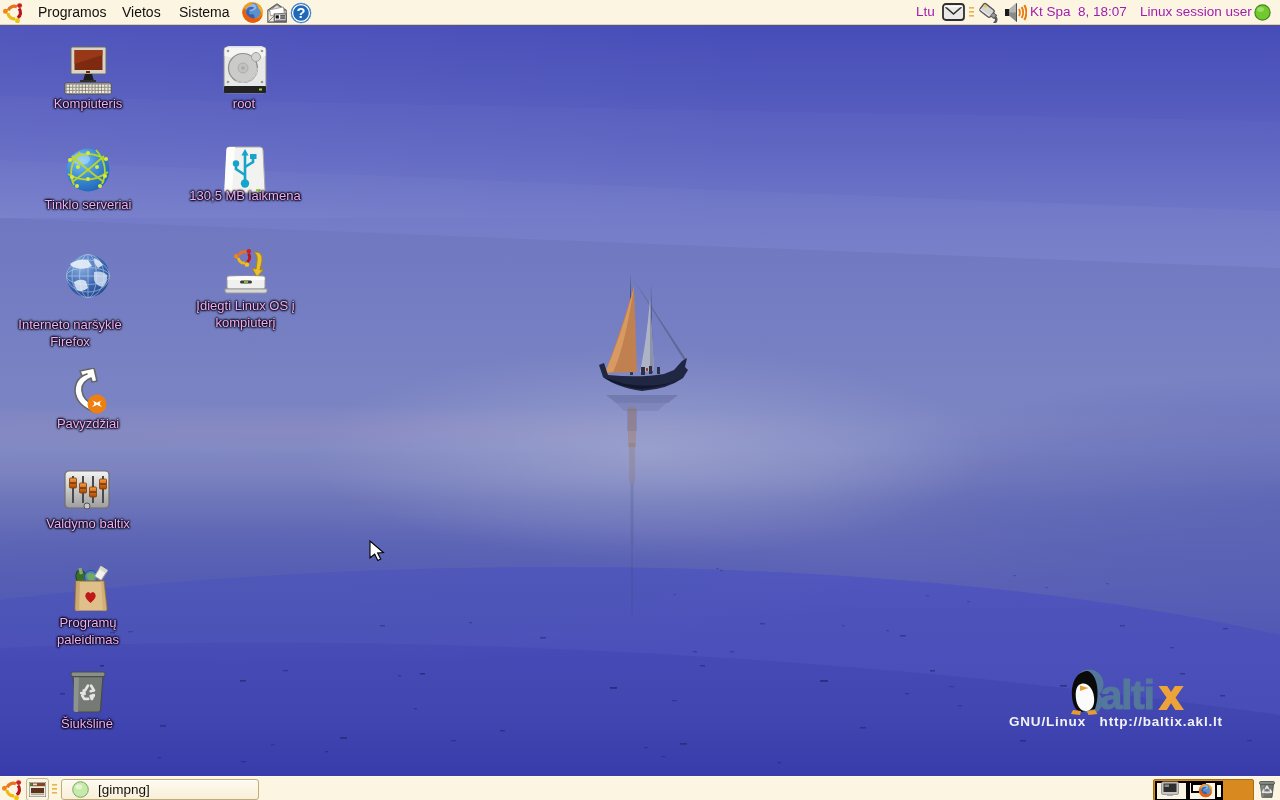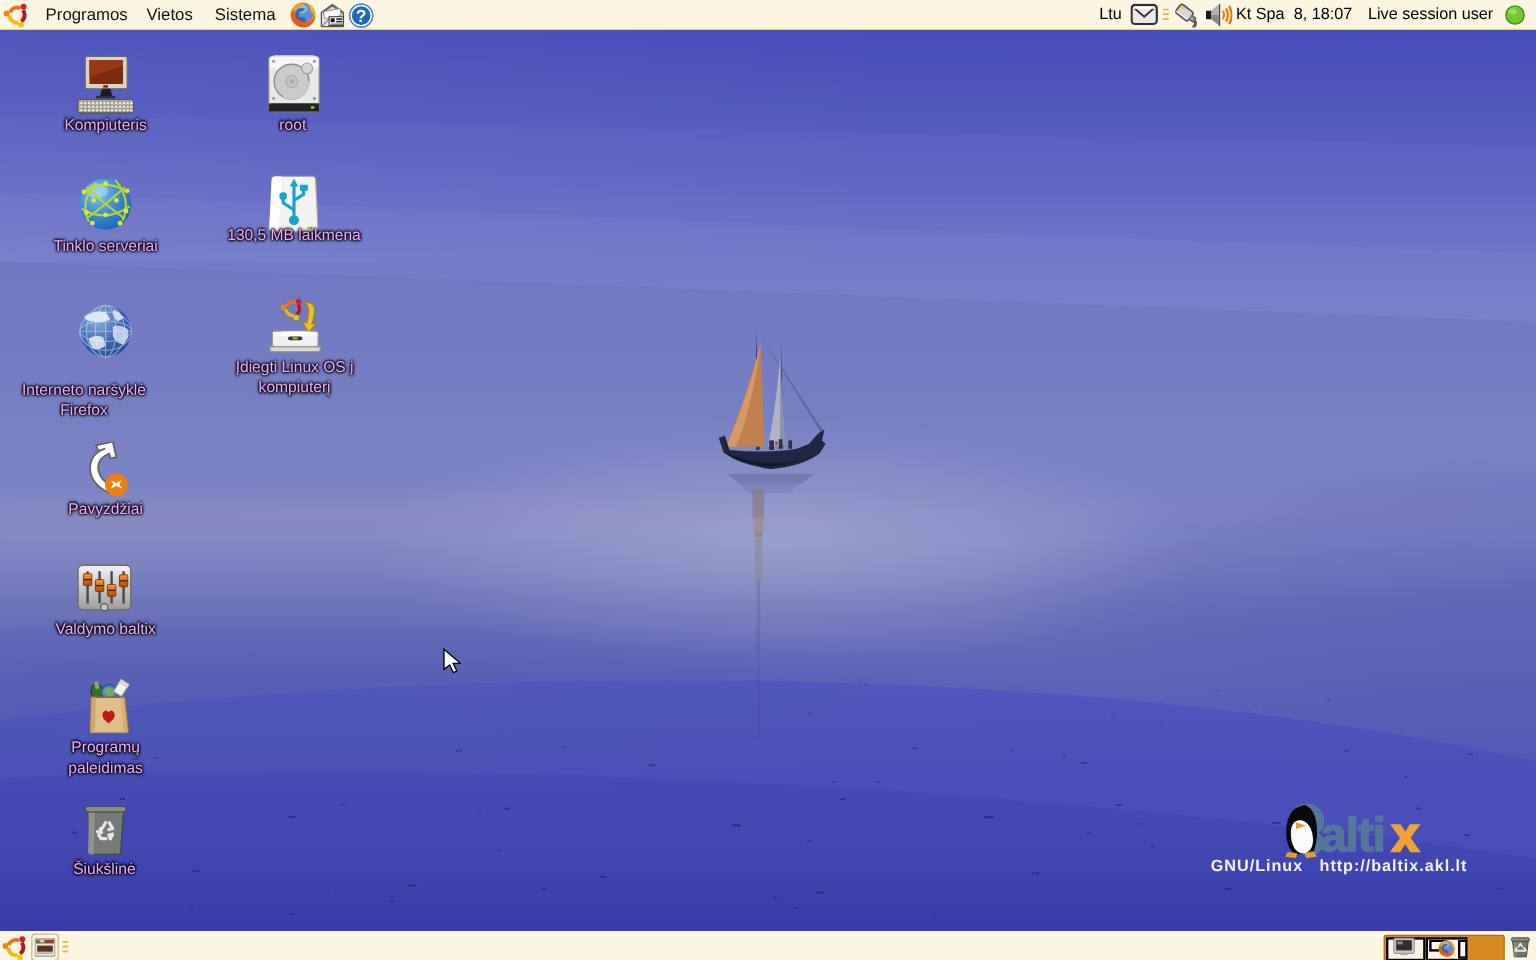--- a/index.html
+++ b/index.html
@@ -1,20 +1,20 @@
 <!DOCTYPE html>
 <html><head><meta charset="utf-8">
 <style>
 html,body{margin:0;padding:0;width:1280px;height:800px;overflow:hidden;background:#4a50b8;font-family:"Liberation Sans",sans-serif;}
 #wall{position:absolute;left:0;top:25px;width:1280px;height:751px;}
 .panel{position:absolute;left:0;width:1280px;background:#fbf5e2;text-align:right;}
 #top{top:0;height:24px;border-bottom:1px solid #e6d388;}
 #bot{top:776px;height:24px;border-top:1px solid #fdf9ee;}
 .mtxt{position:absolute;top:4px;font-size:14px;color:#101010;}
-.ritem{position:absolute;top:4px;font-size:13.5px;color:#000000;}
+.ritem{position:absolute;top:4px;font-size:13.5px;color:#a21caf;}
 .icon{position:absolute;}
 .lbl{position:absolute;color:#f0abfc;font-size:13px;line-height:16.5px;text-align:center;text-shadow:0 1px 2px #000,1px 0 2px #000,-1px 0 2px #000,0 -1px 2px #000;}
 </style></head><body>
 <svg id="wall" viewBox="0 0 1280 751">
 <defs>
 <linearGradient id="base" x1="0" y1="0" x2="0" y2="751" gradientUnits="userSpaceOnUse">
 <stop offset="0" stop-color="#474db8"></stop>
         <stop offset=".1" stop-color="#535abd"></stop>
 <stop offset=".18" stop-color="#5f66c2"></stop>
         <stop offset=".26" stop-color="#6d75c7"></stop>
@@ -529,21 +529,21 @@
 <path d="M6.5,8 L13,2.5 V20.5 L6.5,15 Z" fill="#8a8a8a"></path>
 <path d="M6.5,8 L13,2.5 V11.5 L6.5,11.5 Z" fill="#b8b8b8" opacity=".9"></path>
 <path d="M13,2.5 L13.8,2 V21 L13,20.5 Z" fill="#222"></path>
 <g fill="none" stroke="#e87a10">
 <path d="M16,8 q2,3.5 0,7" stroke-width="1.7"></path>
 <path d="M18.7,6 q3,5.5 0,11" stroke-width="1.9"></path>
 <path d="M21.4,4 q4,7.5 0,15" stroke-width="2"></path>
 </g>
 </svg>
 <span class="ritem" style="left:1030px">Kt Spa&nbsp; 8, 18:07</span>
-<span class="ritem" style="left:1140px">Live session user</span>
+<span class="ritem" style="left:1140px">Linux session user</span>
 <svg class="icon" style="left:1254px;top:4px" width="17" height="17" viewBox="0 0 17 17">
 <circle cx="8.5" cy="8.5" r="7.6" fill="#72c82e" stroke="#3f8a1a" stroke-width="1.2"></circle>
 <ellipse cx="6.5" cy="5.5" rx="3.4" ry="2.4" fill="#a2e26e" opacity=".8"></ellipse>
 </svg>
 </div>
 <div id="bot" class="panel">
 <svg class="icon" style="left:2px;top:1px" width="22" height="22" viewBox="0 0 24 24">
 <path d="M15.22,6.4 A6.9,6.9 0 0 0 5.72,10.24" fill="none" stroke="#e8731a" stroke-width="3.5"></path>
       <path d="M5.32,13.08 A6.9,6.9 0 0 0 13.4,19.4" fill="none" stroke="#efb90f" stroke-width="3.5"></path>
       <path d="M16.06,18.32 A6.9,6.9 0 0 0 17.49,8.16" fill="none" stroke="#b8151d" stroke-width="3.5"></path>
@@ -561,20 +561,27 @@
 <rect x="2" y="11" width="13" height="1.5" fill="#c8c4b8"></rect>
 </svg>
 </div>
 <svg class="icon" style="left:52px;top:7px" width="6" height="12" viewBox="0 0 6 12">
 <g fill="#e8b44a">
         <rect x="0" y="0" width="5" height="1.6"></rect>
         <rect x="0" y="4" width="5" height="1.6"></rect>
         <rect x="0" y="8" width="5" height="1.6"></rect>
       </g>
 </svg>
+<div style="position:absolute;left:61px;top:2px;width:196px;height:19px;border:1px solid #c0ab74;border-radius:3px;background:linear-gradient(#fefaf0,#f8efd8);box-shadow:inset 0 1px 0 #fff">
+<svg width="17" height="17" viewBox="0 0 17 17" style="position:absolute;left:10px;top:1px">
+<circle cx="8.5" cy="8.5" r="7.8" fill="#c6eaaa" stroke="#7aa860" stroke-width="1"></circle>
+<ellipse cx="6.8" cy="5.8" rx="3.6" ry="2.6" fill="#e4f6d4" opacity=".9"></ellipse>
+</svg>
+<span style="position:absolute;left:36px;top:2px;font-size:13.5px;color:#101010">[gimpng]</span>
+</div>
 <div style="position:absolute;left:1153px;top:2px;width:99px;height:20px;background:#d8891f;border:1px solid #a96e12;border-radius:2px">
 <div style="position:absolute;left:1px;top:1px;width:29px;height:16px;background:#f8f3e3;border:2px solid #000"></div>
 <svg width="20" height="16" viewBox="0 0 20 16" style="position:absolute;left:6px;top:1px">
 <rect x="1.5" y="1" width="17" height="12.5" rx="1.5" fill="#c6c6c4" stroke="#9a9a98" stroke-width="1"></rect>
 <rect x="3.5" y="2.5" width="13" height="8.5" fill="#2e2e2e"></rect>
 <rect x="4.5" y="3.5" width="4.5" height="2.5" fill="#8a8a8a"></rect>
 <rect x="7" y="13.5" width="6" height="1.5" fill="#aaa"></rect>
 </svg>
 <div style="position:absolute;left:34px;top:1px;width:31px;height:16px;background:#f8f3e3;border:2px solid #000"></div>
 <div style="position:absolute;left:37px;top:3px;width:11px;height:6px;background:#fdf8ea;border:2px solid #000"></div>

